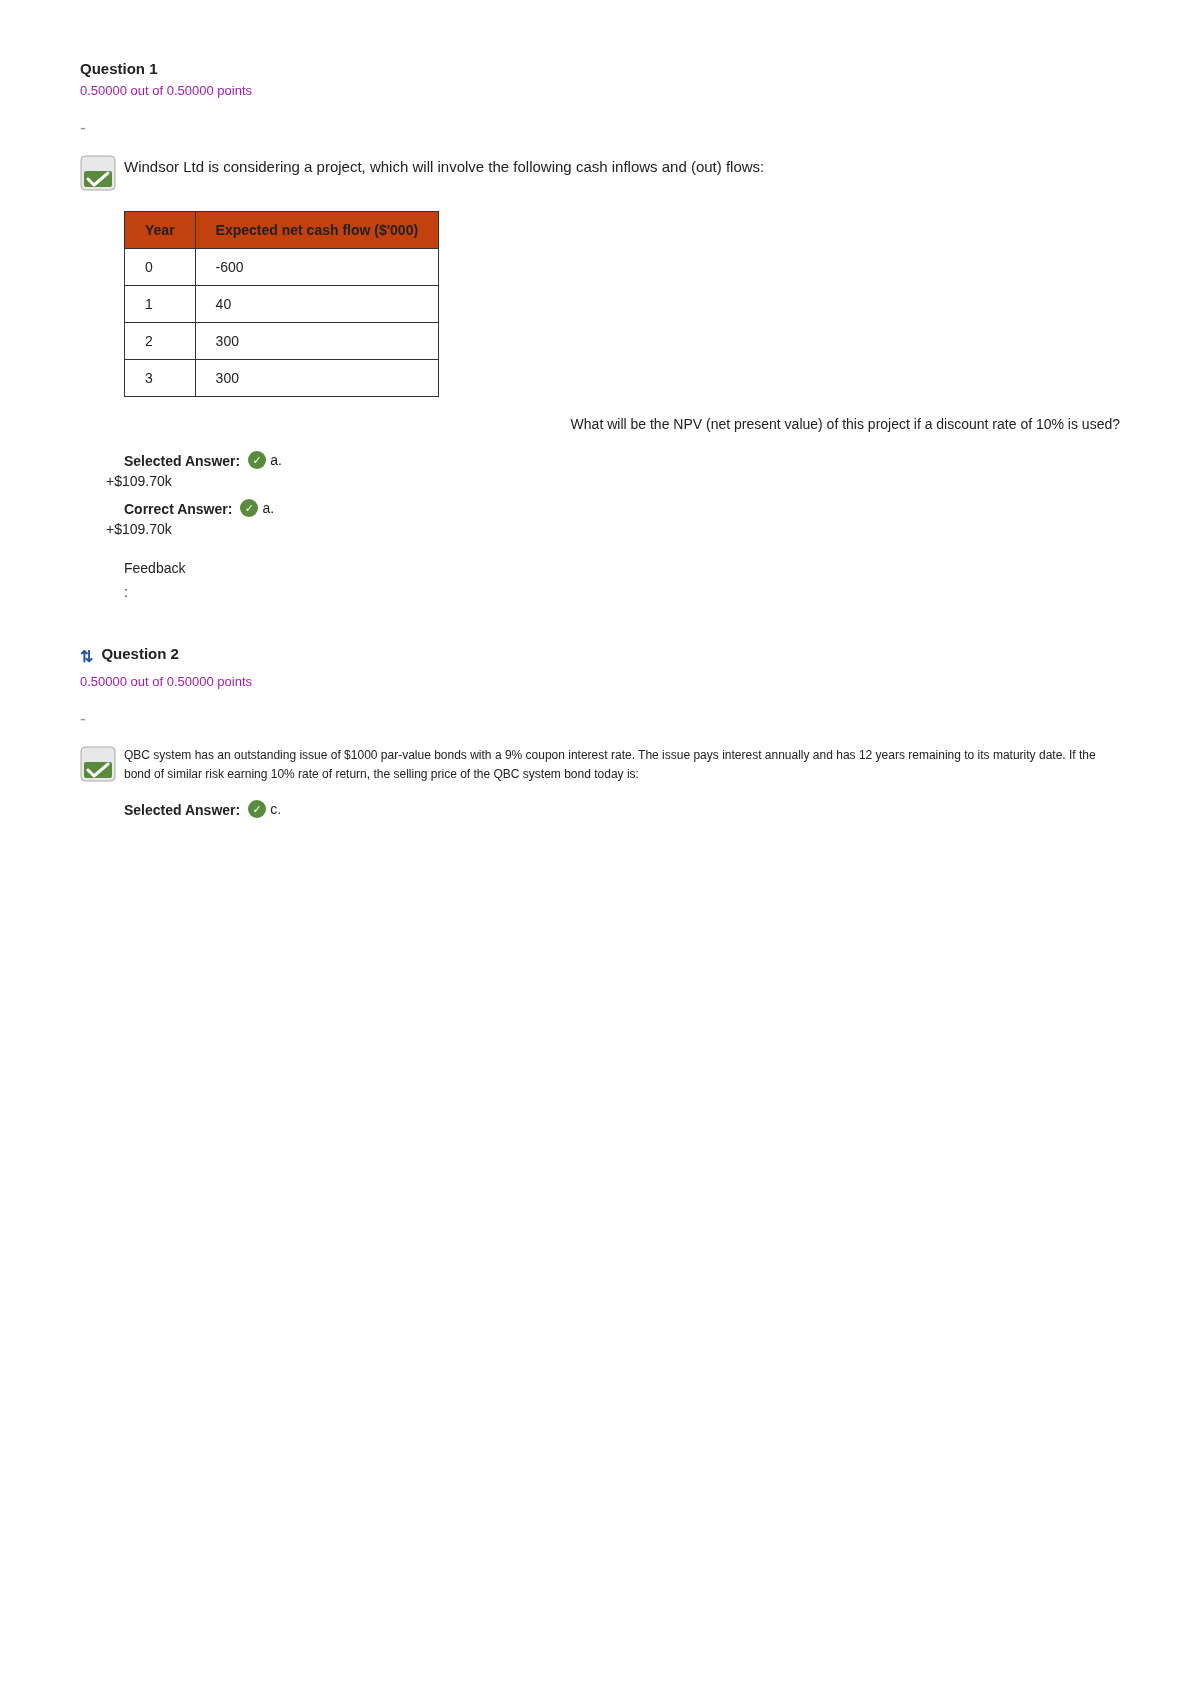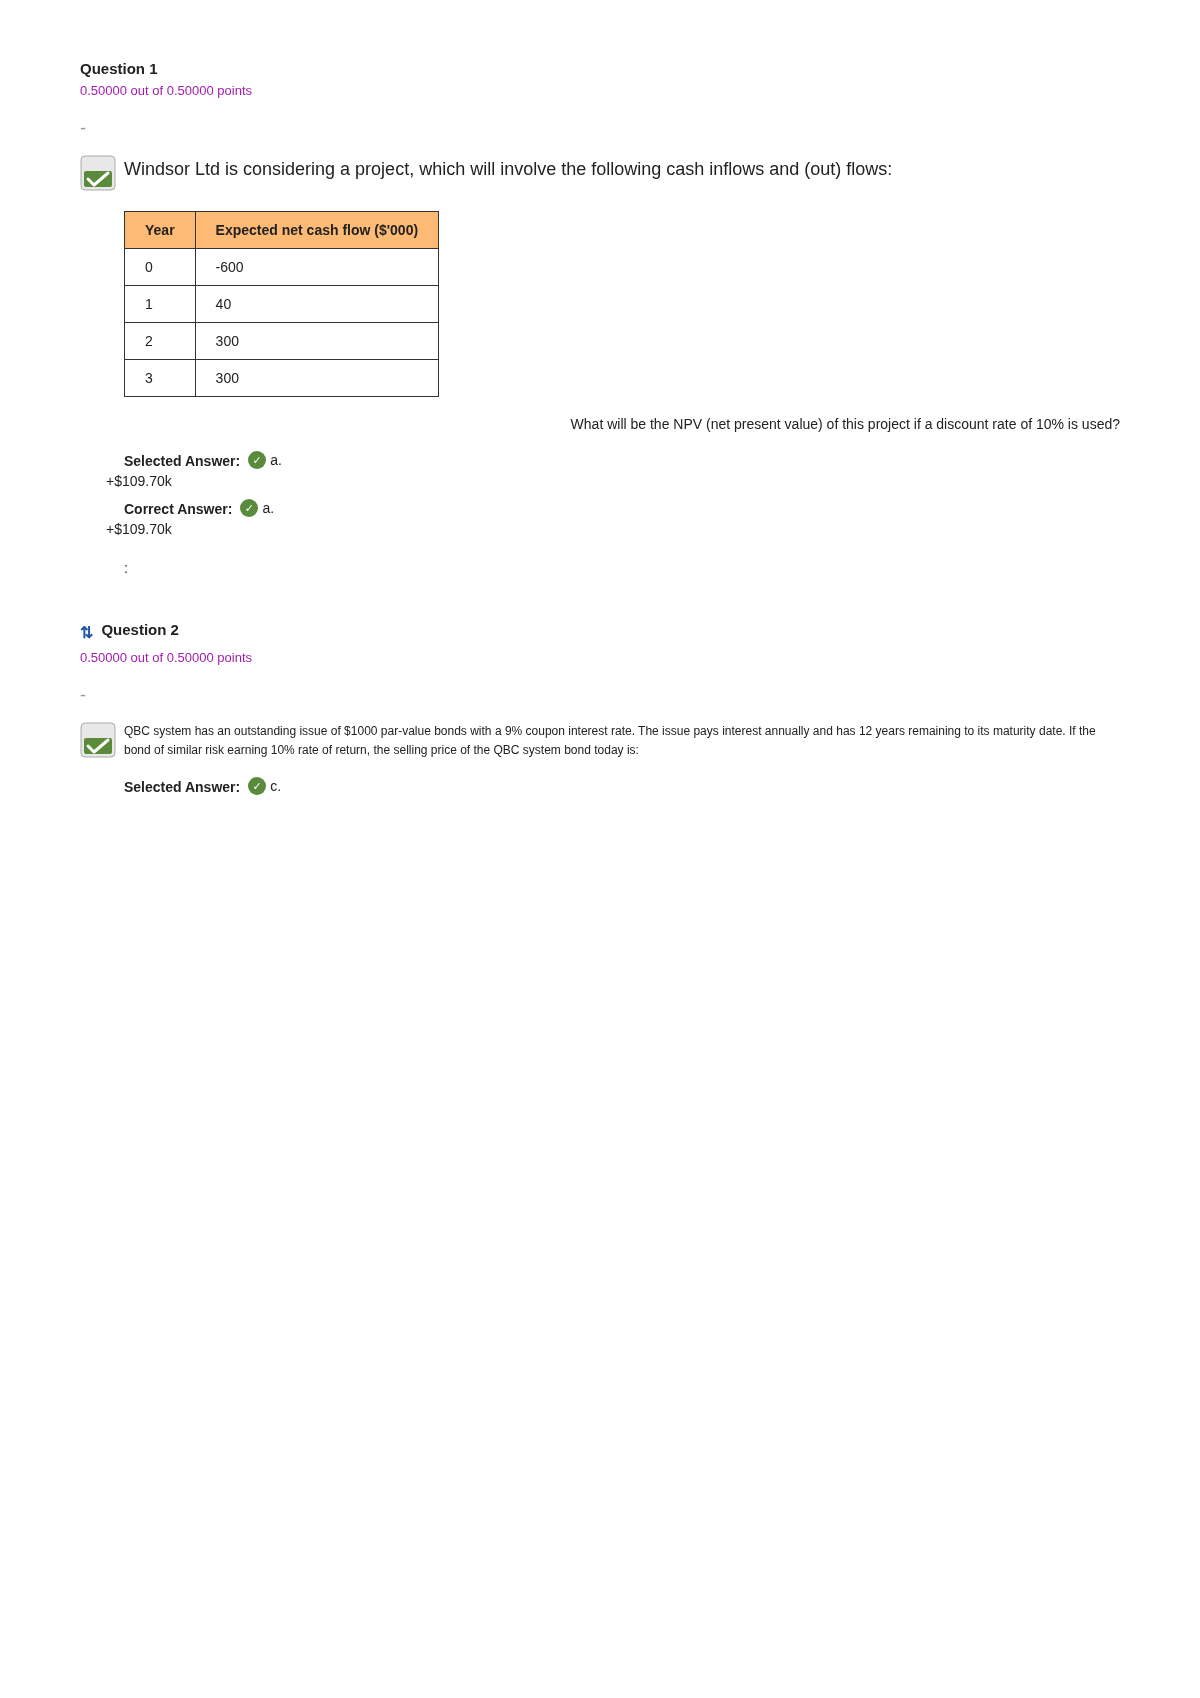--- a/index.html
+++ b/index.html
@@ -49,40 +49,40 @@
     .check-icon {
       width: 36px;
       height: 36px;
       flex-shrink: 0;
       margin-right: 8px;
       position: relative;
       top: 0px;
     }
 
     .question-text {
-      font-size: 18px;
+      font-size: 15px;
       line-height: 1.6;
       flex: 1;
     }
 
     .cash-flow-table {
       border-collapse: collapse;
       margin: 16px 0 16px 44px;
     }
 
     .cash-flow-table th,
     .cash-flow-table td {
       border: 1px solid #333;
       padding: 10px 20px;
       font-size: 14px;
     }
 
     .cash-flow-table th {
       font-weight: bold;
-      background: #fdba74;
+      background: #c2410c;
     }
 
     .npv-question {
       margin: 16px 0 16px 44px;
       font-size: 14px;
       line-height: 1.6;
       text-align: right;
     }
 
     .answer-row {
@@ -223,20 +223,21 @@
   <div class="answer-row">
     <span class="answer-label">Correct Answer:</span>
     <span class="answer-badge">
       <span class="green-check">✓</span>
       <span class="answer-letter">a.</span>
     </span>
   </div>
   <div class="answer-value">+$109.70k</div>
 
   <div class="feedback-block">
+    <div>Feedback</div>
     <div>:</div>
   </div>
 
 </div>
 
 <div class="question-block">
 
   <div class="question2-title-row">
     <span class="sort-icon">⇅</span>
     <span class="question-title">Question 2</span>

